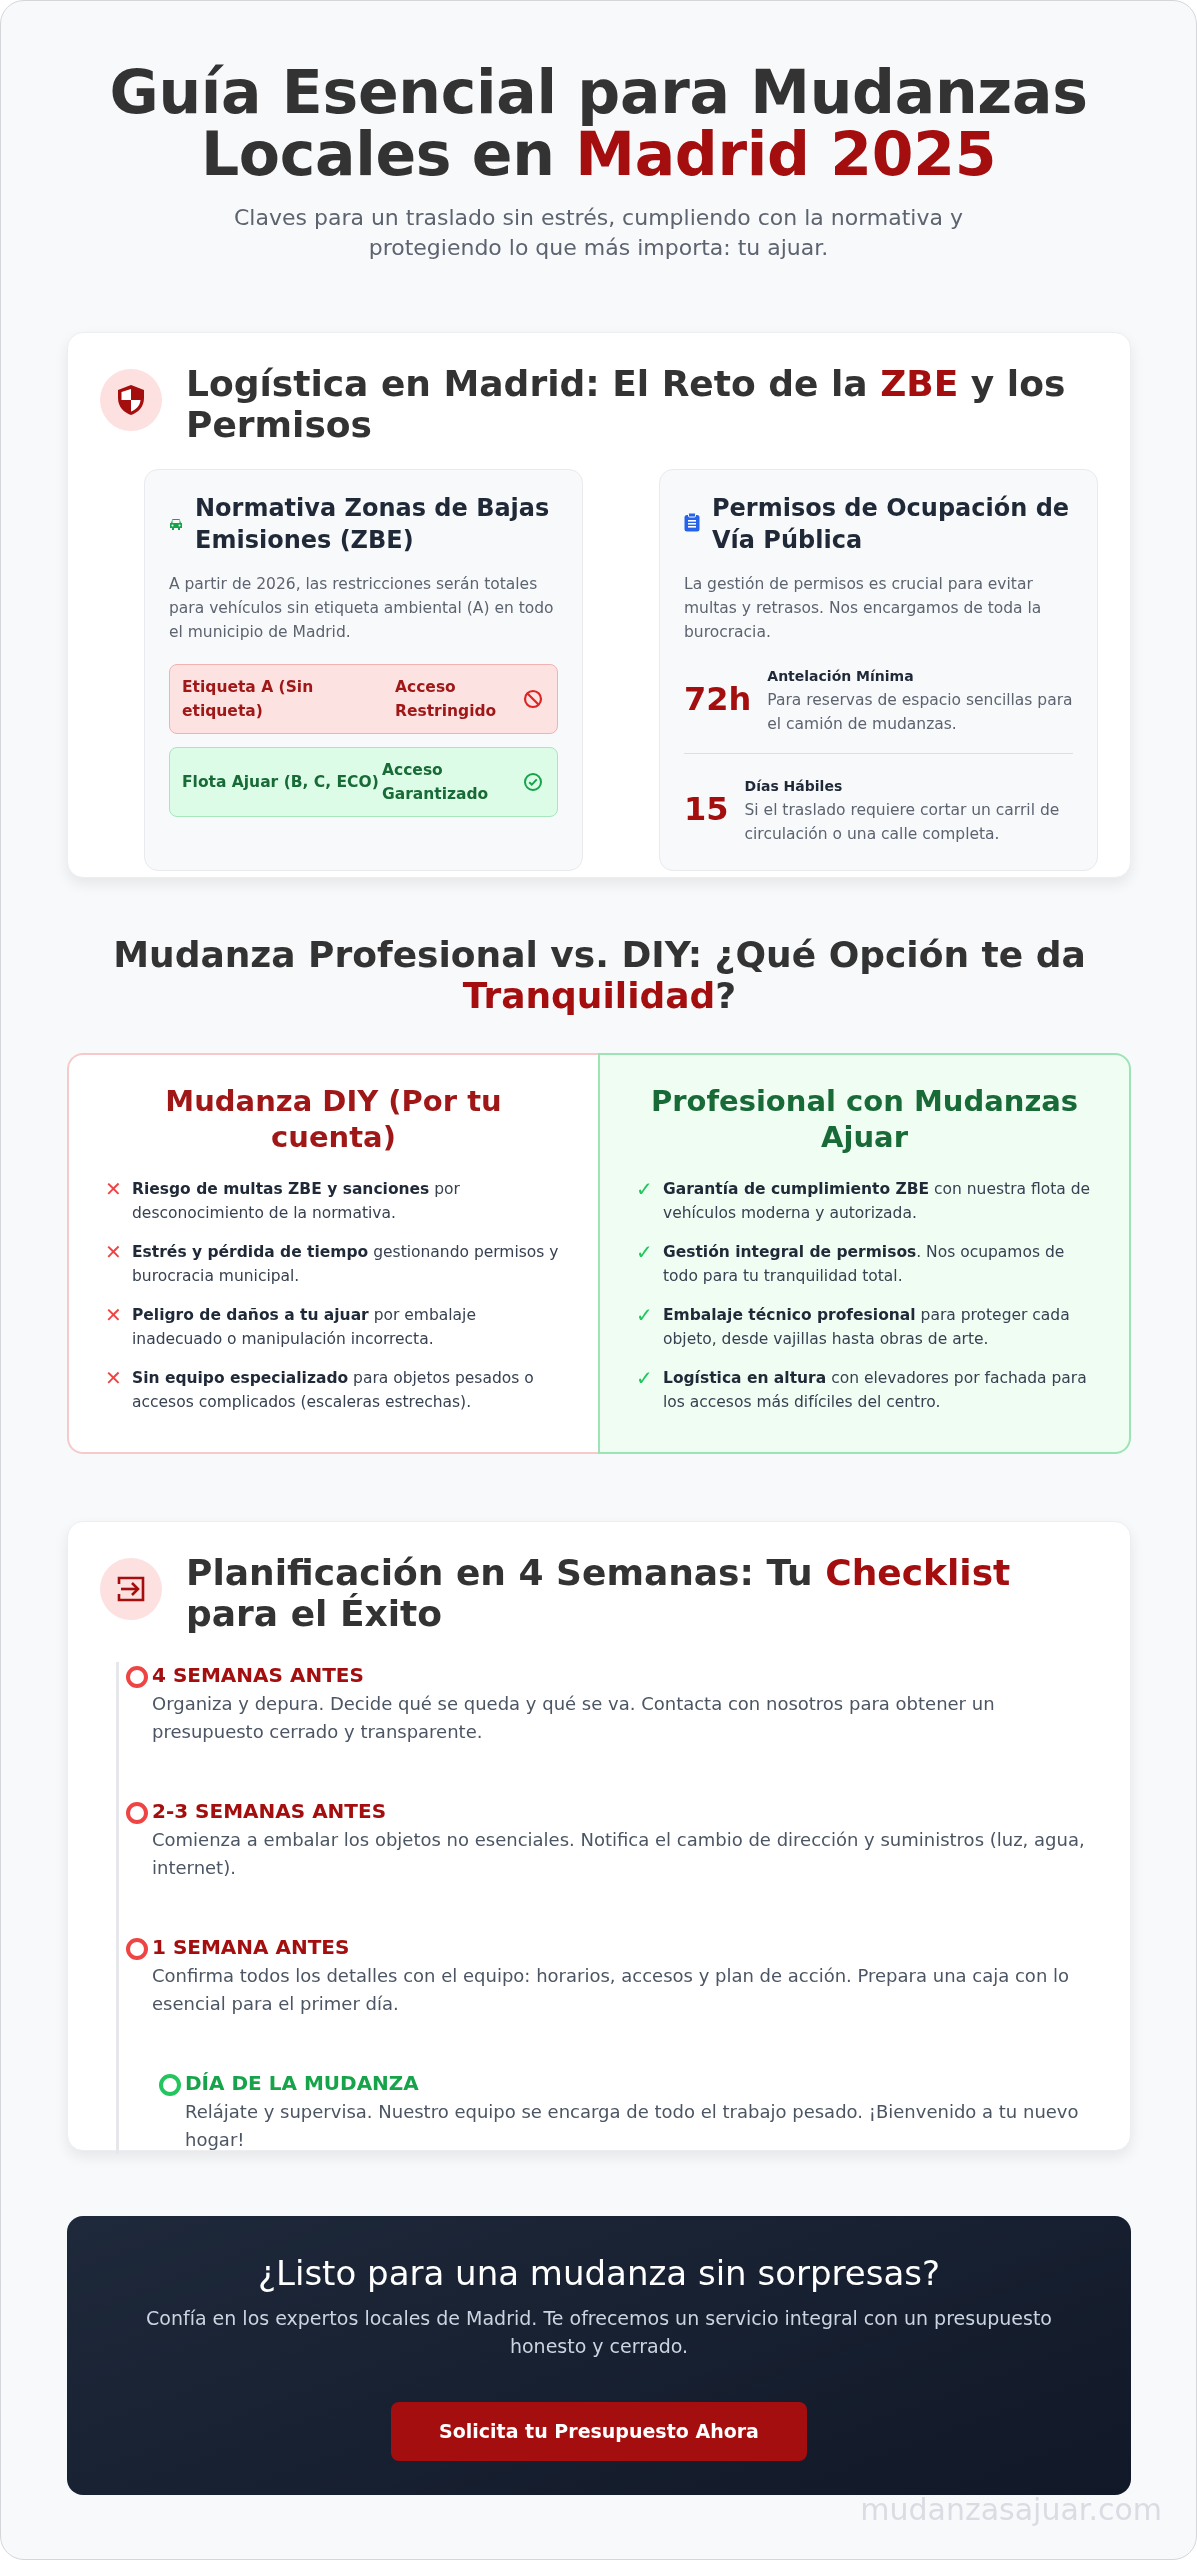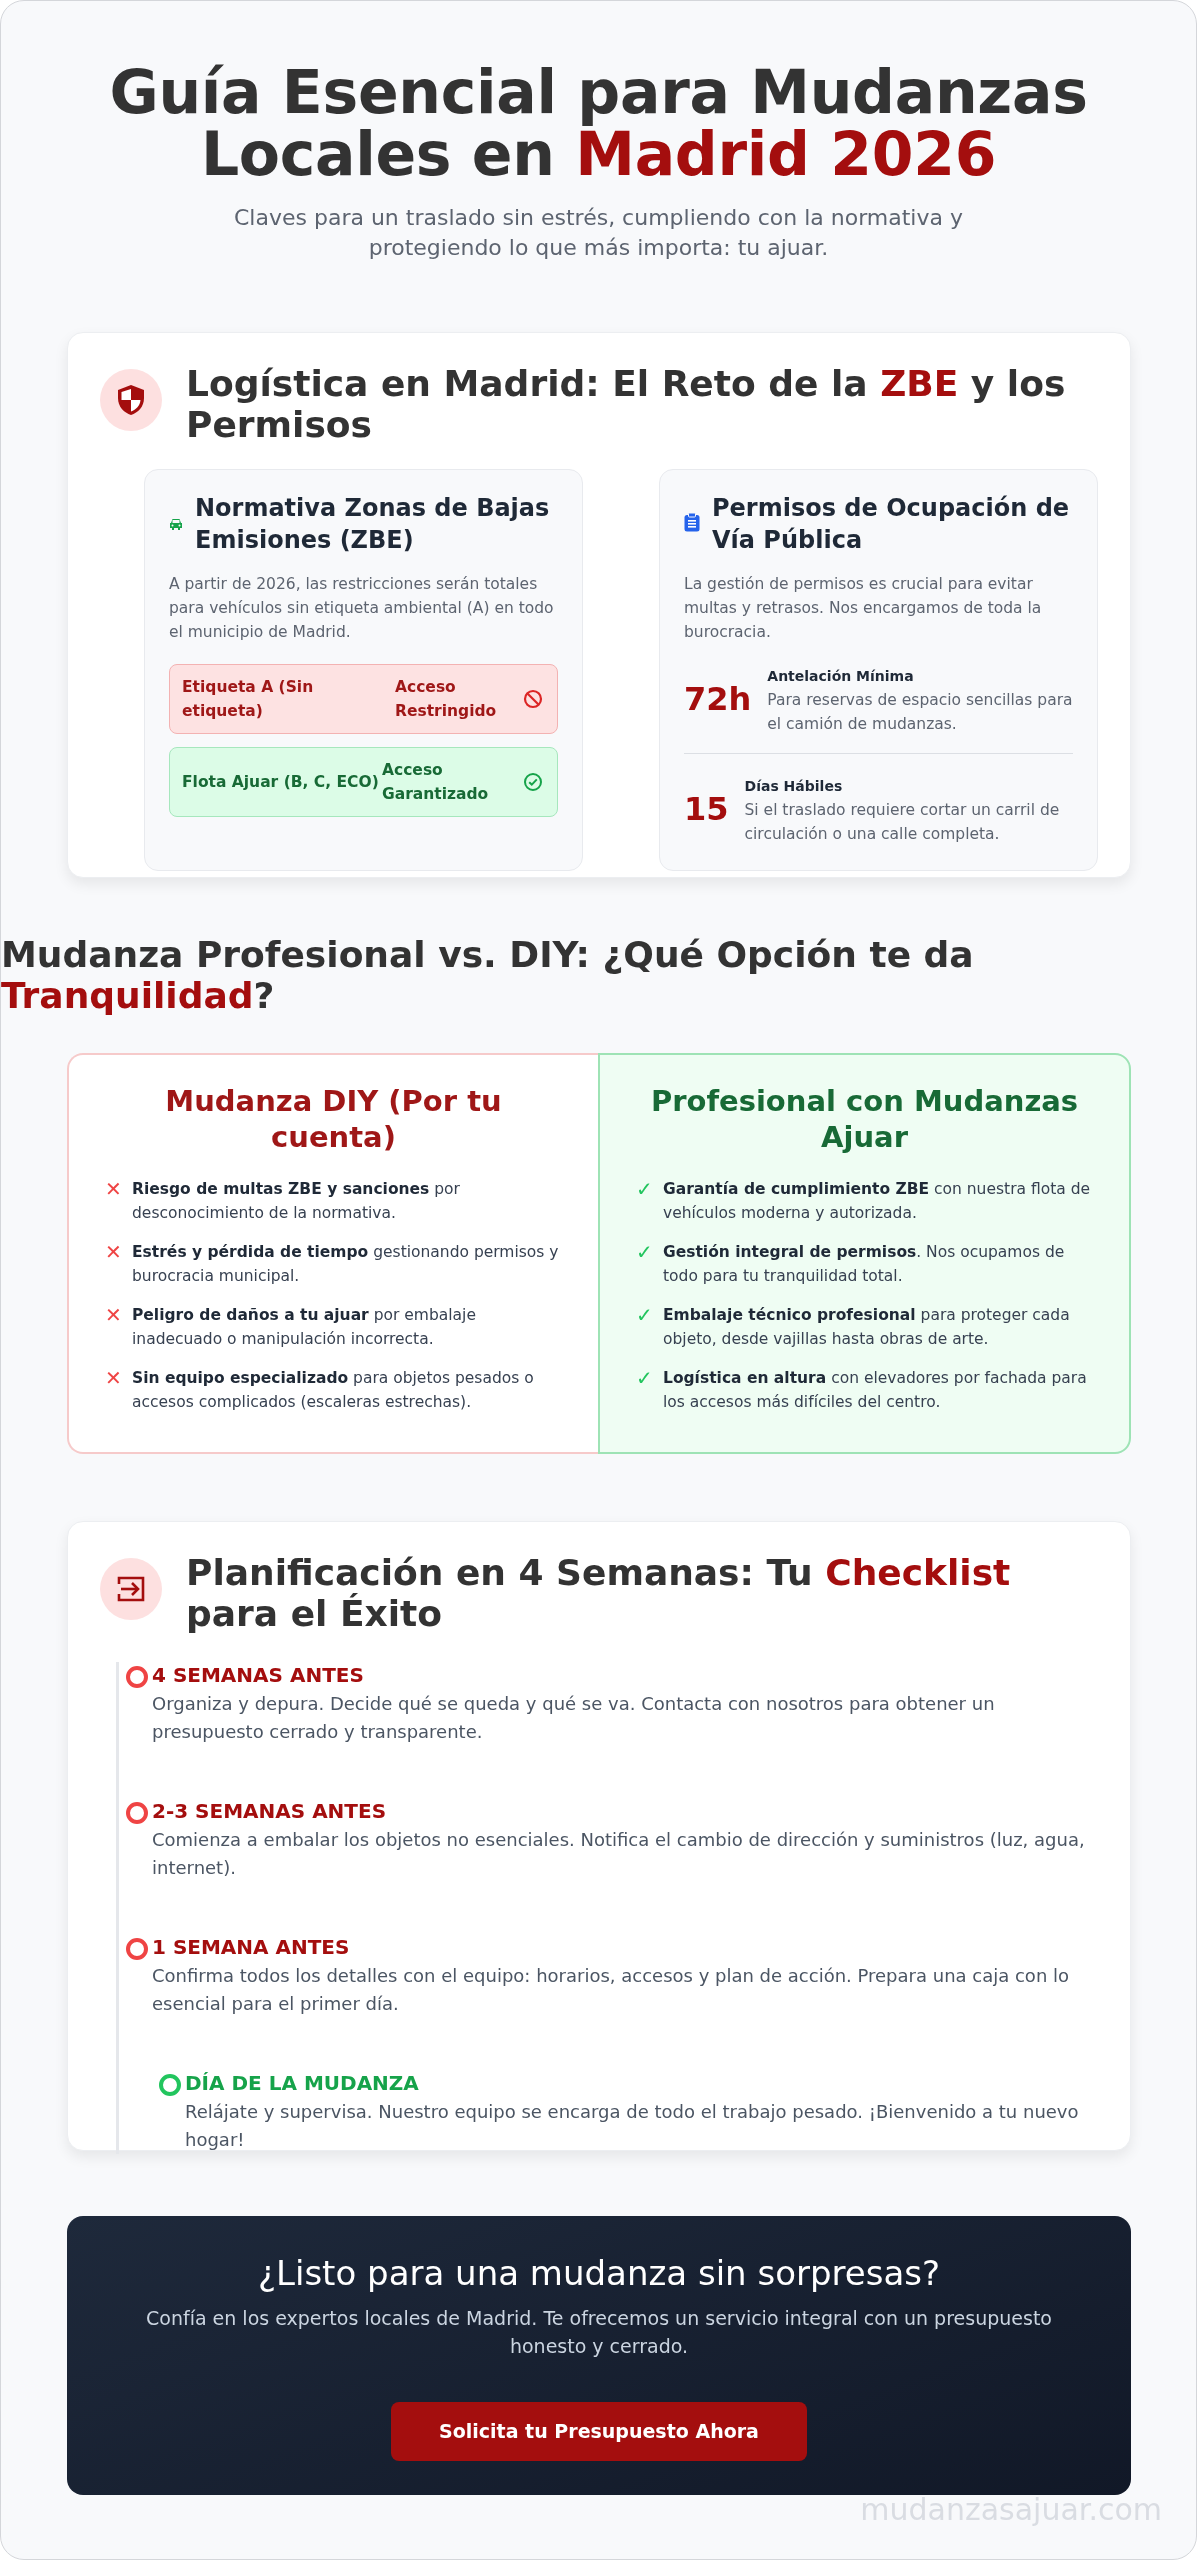--- a/index.html
+++ b/index.html
@@ -64,21 +64,21 @@
     .status-row .c1 { width: 213px; }
     .status-row .c2 { flex: 1; }
     .status-row .c3 { width: 24px; display: flex; justify-content: center; }
     .stat { display: flex; align-items: center; margin-top: 18px; }
     .stat .num { font-size: 32px; font-weight: bold; color: #a40e0e; line-height: 40px; margin-right: 16px; }
     .stat h4 { font-size: 14px; font-weight: bold; color: #1f2937; line-height: 24px; margin-top: 2px; }
     .stat p { font-size: 15.5px; line-height: 24px; color: #5d6470; }
     .divider { height: 1px; background: #dcdfe4; margin-top: 17px; }
     
     .compare-title {
-      position: absolute; left: 0; width: 1197px; top: 933px; text-align: left;
+      position: absolute; left: 0; width: 1197px; top: 933px; text-align: center;
       font-size: 36px; line-height: 41px; font-weight: bold; color: #333333;
     }
     .compare {
       position: absolute; left: 66px; top: 1052px; width: 1064px; height: 401px;
       display: flex;
     }
     .col { flex: 1; padding: 28px 30px; }
     .col-diy { background: #ffffff; border: 2px solid #f6caca; border-radius: 16px 0 0 16px; border-right: none; }
     .col-pro { background: #effdf3; border: 2px solid #9ee3b5; border-radius: 0 16px 16px 0; }
     .col h3 { text-align: center; font-size: 29px; line-height: 36px; font-weight: bold; }
@@ -122,21 +122,21 @@
     }
   </style>
 </head>
 <body>
 
 <div class="page">
 
   <header class="hero">
     <h1>
       <span>Guía Esencial para Mudanzas</span><br>
-      <span>Locales en </span><span class="accent">Madrid 2026</span>
+      <span>Locales en </span><span class="accent">Madrid 2025</span>
     </h1>
     <p class="subtitle">Claves para un traslado sin estrés, cumpliendo con la normativa y protegiendo lo que más importa: tu ajuar.</p>
   </header>
 
   <section class="card" style="top:331px; height:546px;">
     <div class="card-head">
       <div class="round-icon">
         <svg width="28" height="32" viewBox="0 0 28 32">
           <path d="M14 1 L27 6 V14 C27 23 21 28.5 14 31 C7 28.5 1 23 1 14 V6 Z" fill="#a40e0e"></path>
           <path d="M14 5 V16 H4.5 V8 Z" fill="#ffffff"></path>

